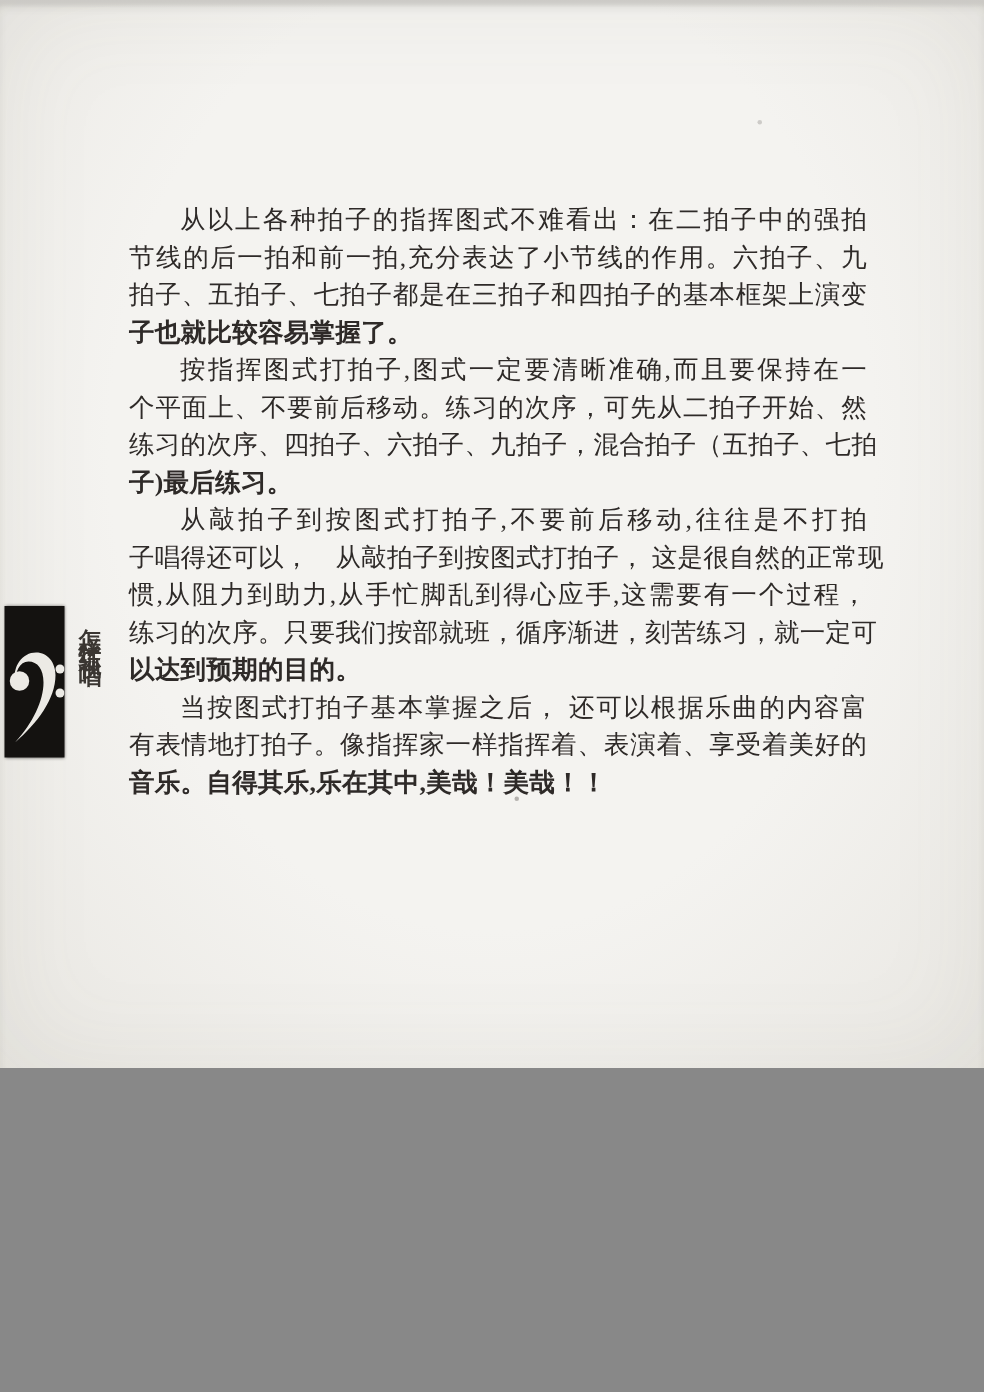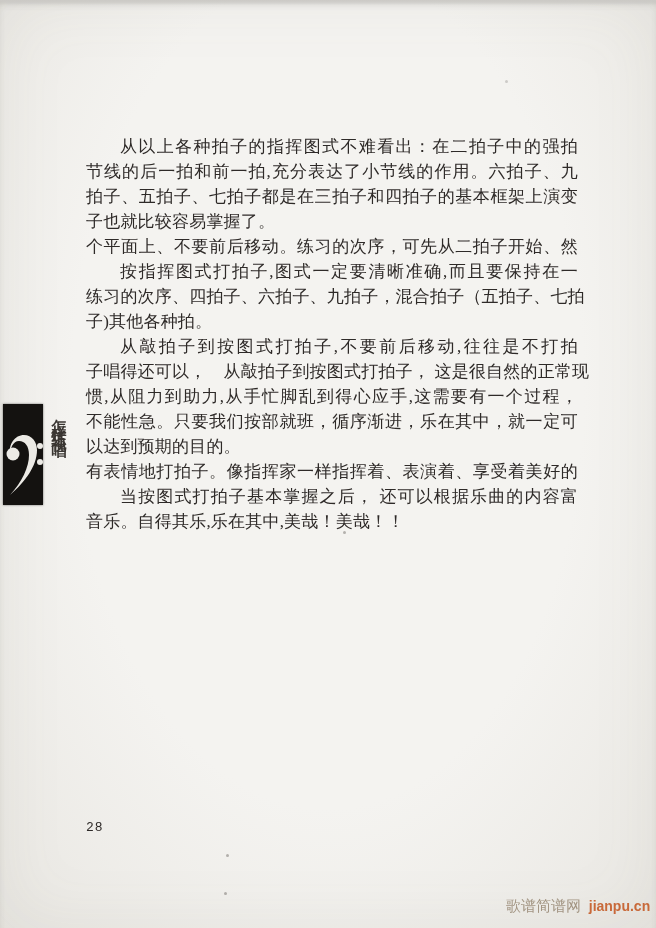--- a/index.html
+++ b/index.html
@@ -1,18 +1,18 @@
 <!DOCTYPE html>
 <html><head>
 <meta charset="utf-8">
 <style>
   html,body { margin:0; padding:0; background:#888; }
   .page {
     position:relative;
-    width:656px; height:928px;
+    width:656px; height:712px;
     margin:0 auto;
     background:#f1efeb;
     background-image: radial-gradient(ellipse at 50% 42%, #f4f3f0 55%, #e9e7e2 100%);
     overflow:hidden;
     font-family:"Liberation Serif","DejaVu Serif",serif;
     box-shadow: inset 0 6px 8px -4px rgba(80,78,74,.30), inset 0 0 70px rgba(120,115,108,.08);
   }
   .top-edge {
     position:absolute; top:0; left:0; right:0; height:5px;
     background:linear-gradient(#cccac6, rgba(204,202,198,0));
@@ -21,21 +21,21 @@
     position:absolute; left:86px; top:134px; width:492px;
     color:#2e2a28;
   }
   .line {
     font-size:17px; line-height:25px; height:25px;
     text-align:justify; text-align-last:justify;
     white-space:nowrap;
     letter-spacing:0.2px;
   }
   .line.p-first { text-indent:34px; }
-  .line.p-last  { text-align-last:left; }
+  .line.p-last  { text-align-last:left;font-weight:bold; }
   .clef-box {
     position:absolute; left:3px; top:404px; width:40px; height:101px;
     background:#141210;
     box-shadow:0 0 2px rgba(20,18,16,.6);
   }
   .clef-box svg { display:block; width:100%; height:100%; }
   .v-title {
     position:absolute; left:49px; top:407px;
     writing-mode:vertical-rl; text-orientation:upright;
     font-size:15px; letter-spacing:6px; font-weight:bold;
@@ -58,31 +58,31 @@
 
 <div class="page">
 
   <div class="top-edge"></div>
 
   <div class="text-block" id="text-block">
       <div class="line p-first">从以上各种拍子的指挥图式不难看出：在二拍子中的强拍</div>
       <div class="line">节线的后一拍和前一拍,充分表达了小节线的作用。六拍子、九</div>
       <div class="line">拍子、五拍子、七拍子都是在三拍子和四拍子的基本框架上演变</div>
       <div class="line p-last">子也就比较容易掌握了。</div>
+      <div class="line p-first">按指挥图式打拍子,图式一定要清晰准确,而且要保持在一</div>
       <div class="line">个平面上、不要前后移动。练习的次序，可先从二拍子开始、然</div>
-      <div class="line p-first">按指挥图式打拍子,图式一定要清晰准确,而且要保持在一</div>
       <div class="line">练习的次序、四拍子、六拍子、九拍子，混合拍子（五拍子、七拍</div>
-      <div class="line p-last">子)其他各种拍。</div>
+      <div class="line p-last">子)最后练习。</div>
       <div class="line p-first">从敲拍子到按图式打拍子,不要前后移动,往往是不打拍</div>
       <div class="line">子唱得还可以，　从敲拍子到按图式打拍子， 这是很自然的正常现</div>
       <div class="line">惯,从阻力到助力,从手忙脚乱到得心应手,这需要有一个过程，</div>
-      <div class="line">不能性急。只要我们按部就班，循序渐进，乐在其中，就一定可</div>
+      <div class="line">练习的次序。只要我们按部就班，循序渐进，刻苦练习，就一定可</div>
       <div class="line p-last">以达到预期的目的。</div>
+      <div class="line p-first">当按图式打拍子基本掌握之后， 还可以根据乐曲的内容富</div>
       <div class="line">有表情地打拍子。像指挥家一样指挥着、表演着、享受着美好的</div>
-      <div class="line p-first">当按图式打拍子基本掌握之后， 还可以根据乐曲的内容富</div>
       <div class="line p-last">音乐。自得其乐,乐在其中,美哉！美哉！！</div>
     </div>
 
   <div>
     <div class="clef-box">
       <svg viewBox="0 0 40 101" xmlns="http://www.w3.org/2000/svg">
         <g fill="#eceae5">
           <path d="M 7 52 C 5 40 12 31 21 31 C 29 31 34 38 34 46 C 34 62 22 78 7 91 C 19 78 26 63 26 51 C 26 42 22 37 16 37 C 10 37 7 44 7 52 Z"></path>
           <circle cx="10" cy="50" r="6.5"></circle>
           <circle cx="37" cy="42" r="3"></circle>

